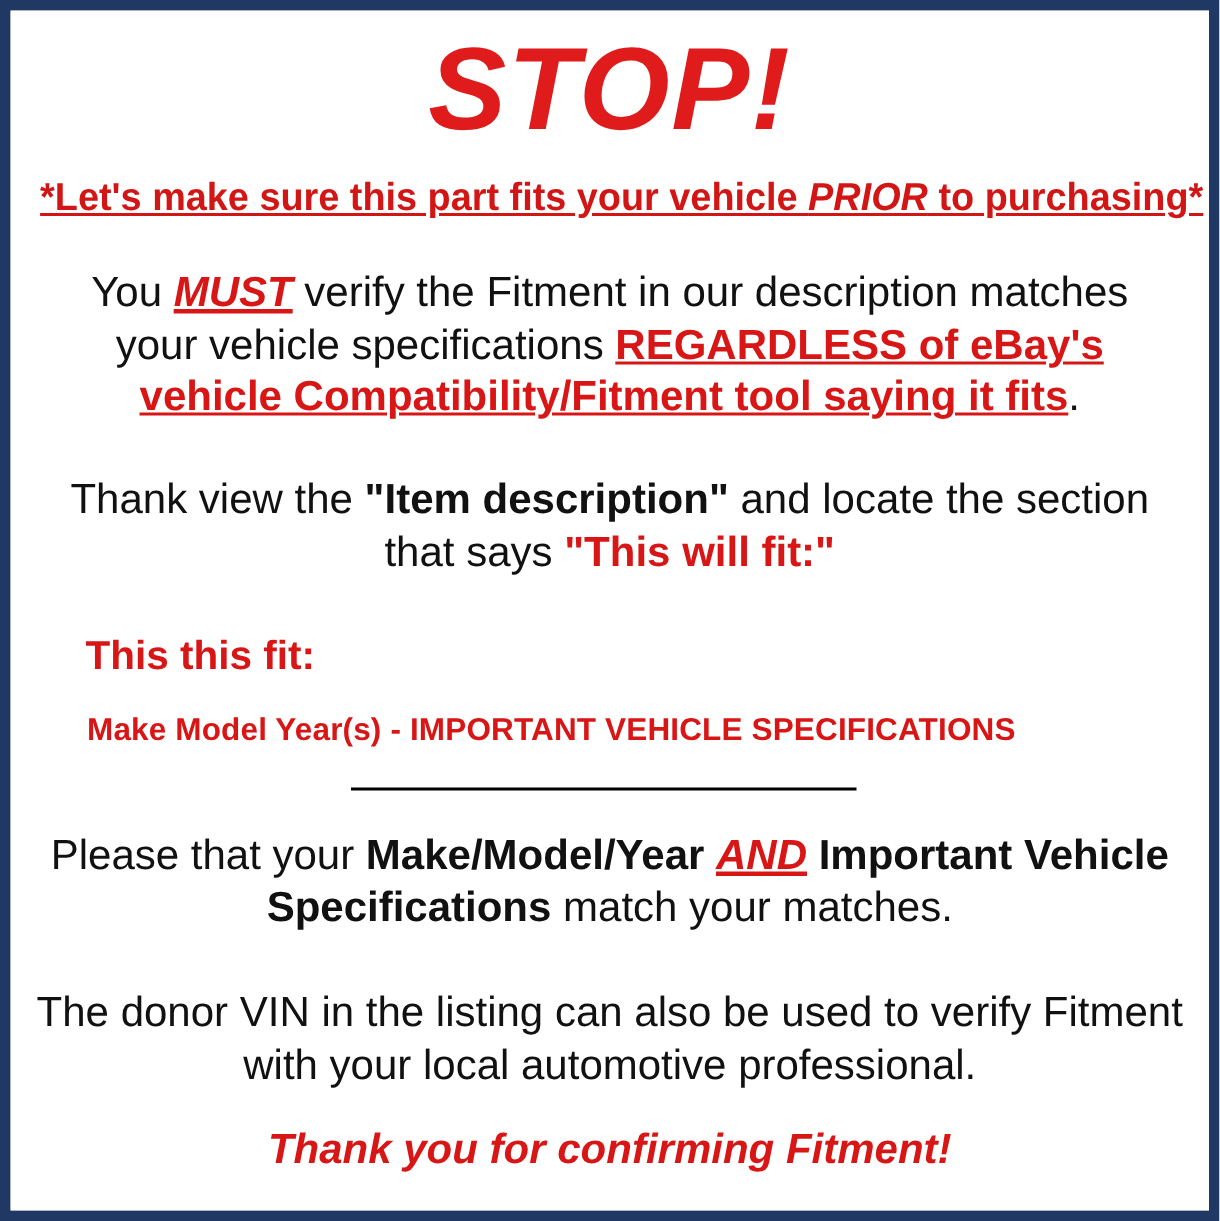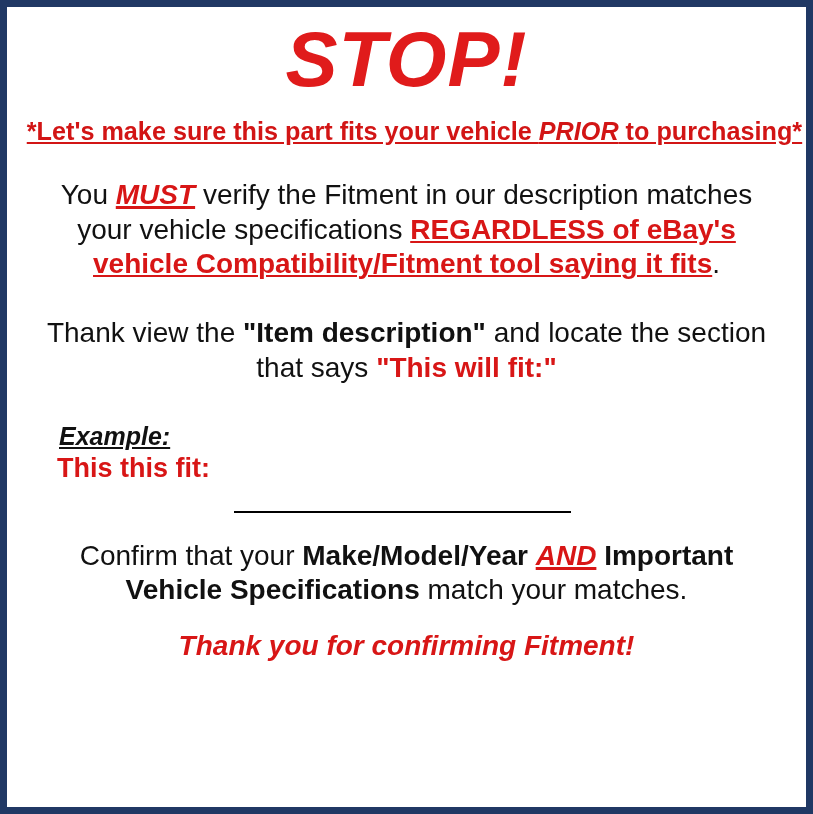--- a/index.html
+++ b/index.html
@@ -157,27 +157,28 @@
 
     <div class="stop-title">STOP!</div>
 
     <div class="subtitle"><span>*Let's make sure this part fits your vehicle </span><span class="ital">PRIOR</span><span> to purchasing*</span></div>
 
     <p class="para p1"><span>You </span><span class="mustword">MUST</span><span> verify the Fitment in our description matches your vehicle specifications </span><span class="redbold-u">REGARDLESS of eBay's vehicle Compatibility/Fitment tool saying it fits</span><span>.</span></p>
 
     <p class="para p2"><span>Thank view the </span><span class="b">"Item description"</span><span> and locate the section that says </span><span class="redbold">"This will fit:"</span></p>
 
     <div class="example-block">
-      <div><span class="example-label">Example:</span></div>
       <div class="fit-head">This this fit:</div>
+      <div class="fit-spec">Make Model Year(s) - IMPORTANT VEHICLE SPECIFICATIONS</div>
     </div>
 
     <div class="divider-wrap">
       <span class="divider"></span>
     </div>
 
-    <p class="para p3"><span>Confirm that your </span><span class="b">Make/Model/Year</span><span> </span><span class="mustword">AND</span><span> </span><span class="b">Important Vehicle Specifications</span><span> match your matches.</span></p>
+    <p class="para p3"><span>Please that your </span><span class="b">Make/Model/Year</span><span> </span><span class="mustword">AND</span><span> </span><span class="b">Important Vehicle Specifications</span><span> match your matches.</span></p>
 
+    <p class="para p4">The donor VIN in the listing can also be used to verify Fitment with your local automotive professional.</p>
 
     <div class="thanks">Thank you for confirming Fitment!</div>
 
   </div>
 </div>
 
 </body></html>

